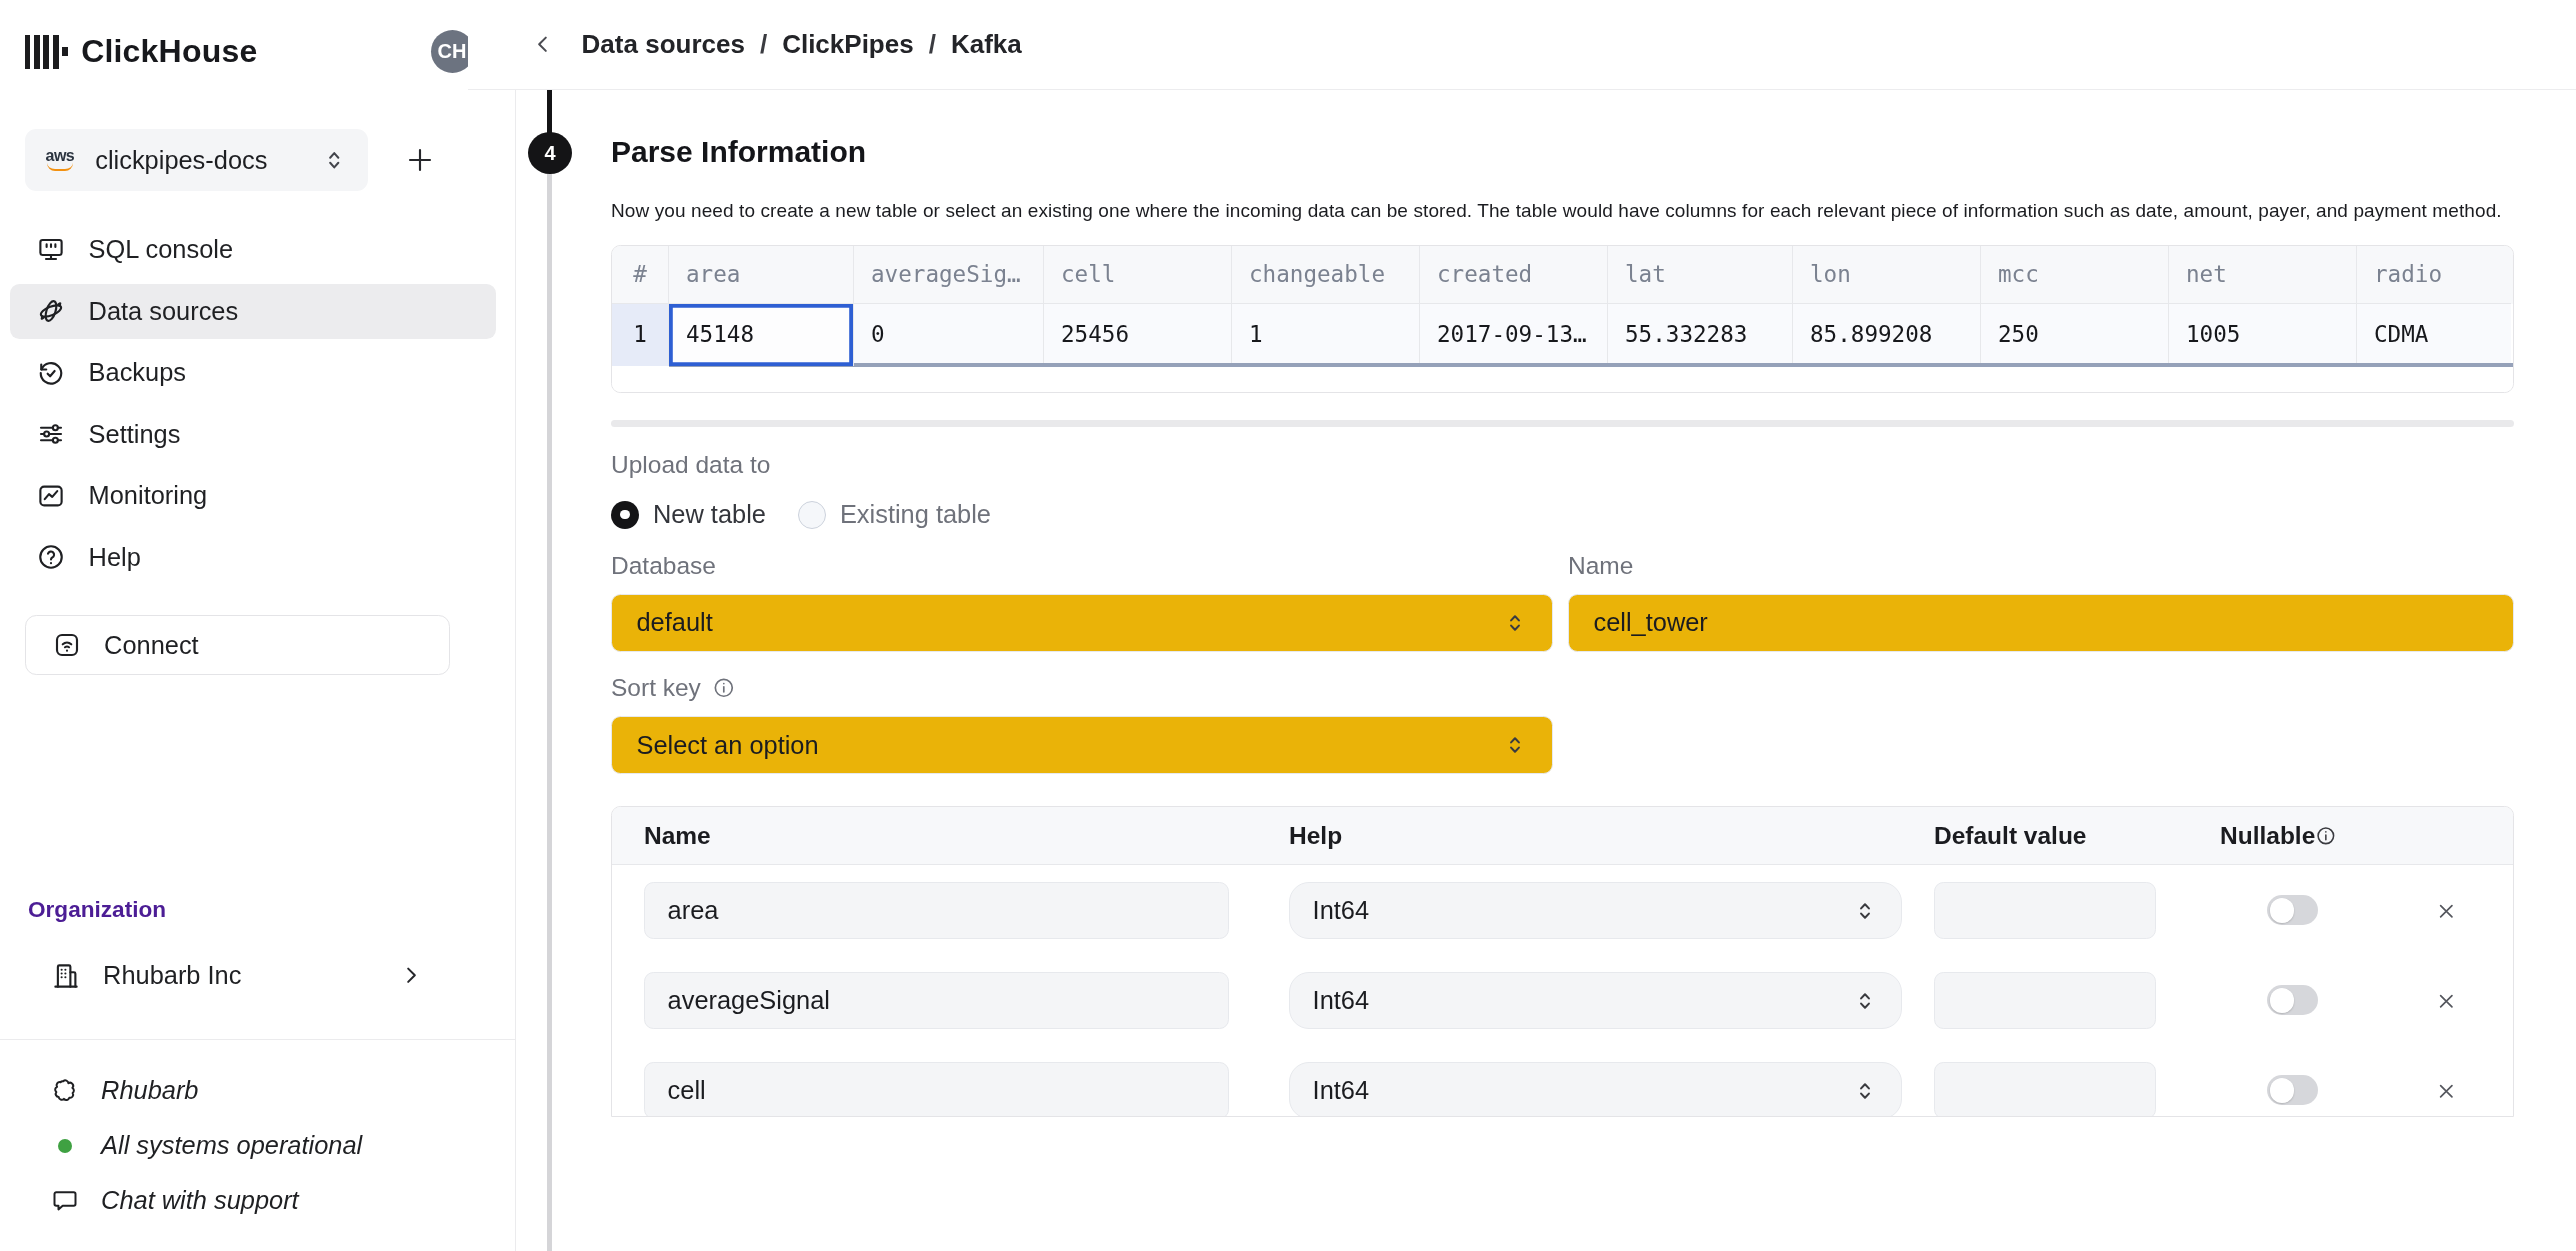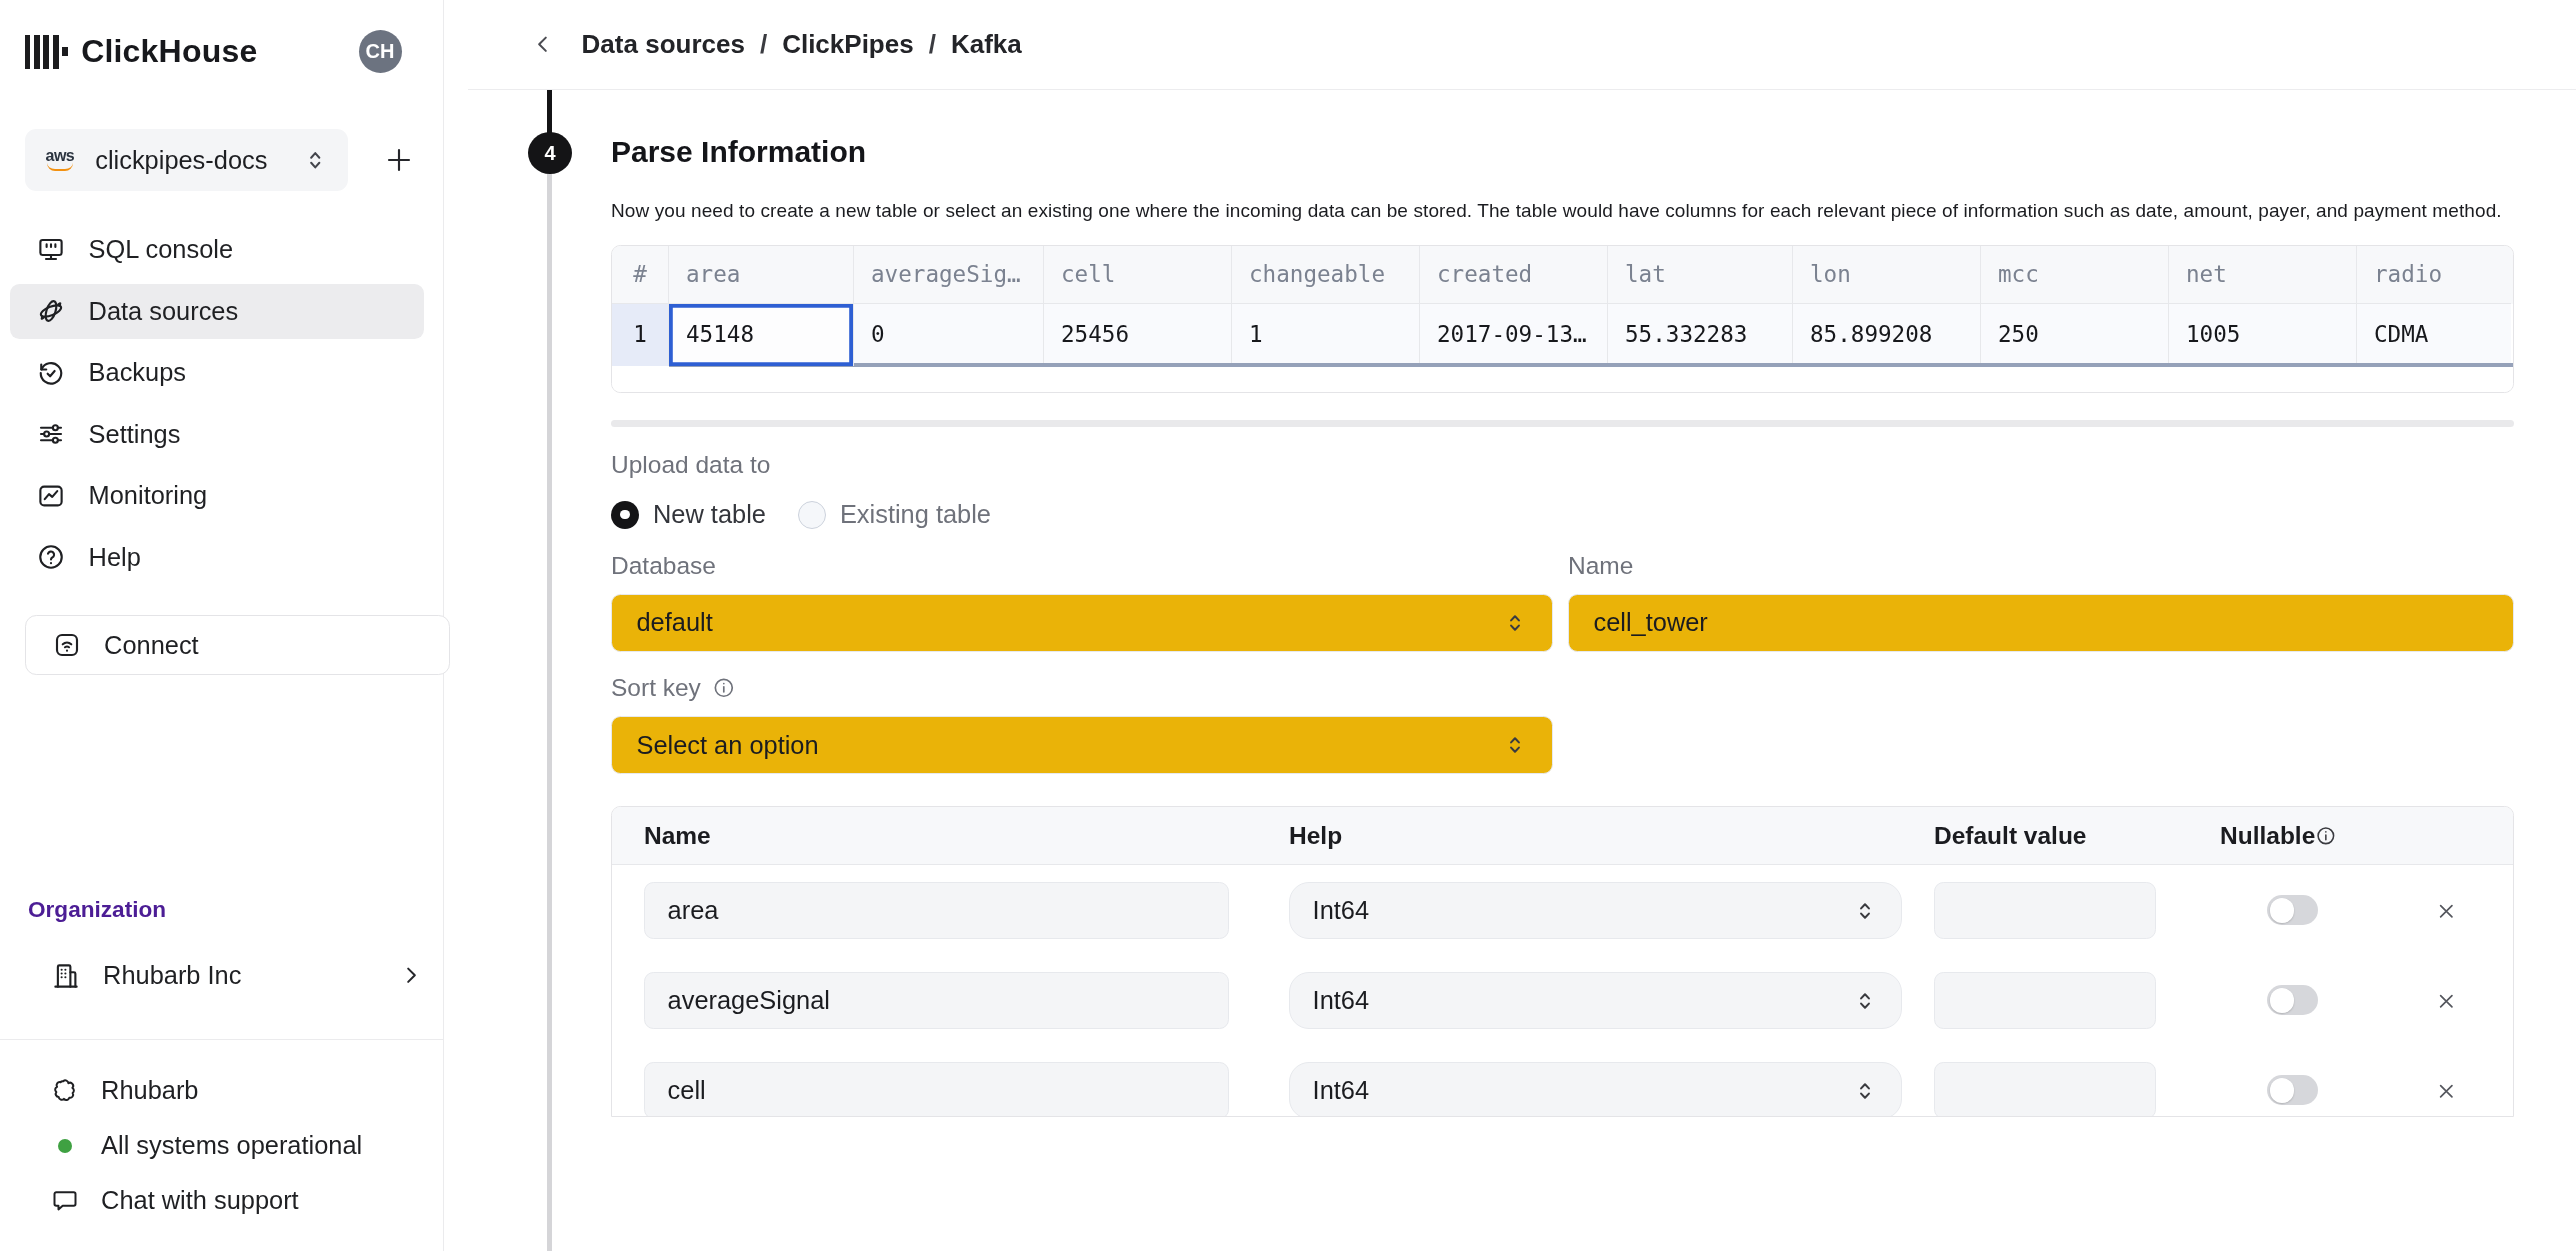--- a/index.html
+++ b/index.html
@@ -1,21 +1,21 @@
 <!DOCTYPE html>
 <html style="font-size:15px"><head>
 <meta charset="utf-8">
 <style>
   * { margin:0; padding:0; box-sizing:border-box; }
   html,body { width:2576px; height:1251px; overflow:hidden; background:#fff;
     font-family:"Liberation Sans", sans-serif; color:#17181c; }
   #app { position:relative; width:2576px; height:1251px; background:#fff; }
 
   
-  .sidebar { position:absolute; left:0; top:0; width:444px; height:1251px;
+  .sidebar { position:absolute; left:0; top:0; width:516px; height:1251px;
     background:#fff; border-right:0.9px solid #ebebed; }
   .sb-head { position:absolute; left:24.5px; top:28px; right:24.5px; height:47px;
     display:flex; align-items:center; }
   .ch-logo { display:flex; align-items:center; gap:3.8px; height:34px; }
   .ch-logo .bar { width:5.7px; height:34px; background:#1c1c1e; }
   .ch-logo .bar.short { width:5.7px; height:9.4px; align-self:center; }
   .brand { font-size:32px; font-weight:600; margin-left:13px; letter-spacing:0.2px; color:#17181c;}
   .avatar { position:absolute; right:17px; top:1.9px; width:43px; height:43px; border-radius:50%;
     background:#6c7380; color:#fff; font-size:20px; font-weight:700;
     display:flex; align-items:center; justify-content:center; }
@@ -43,21 +43,21 @@
 
   .org-label { position:absolute; left:28px; top:897px; font-size:22.6px; color:#4c1d95; font-weight:600; }
   .org-item { position:absolute; left:24.5px; top:947px; width:425px; height:57px; display:flex;
     align-items:center; padding-left:26px; cursor:pointer; border-radius:9.4px;}
   .org-item .label { margin-left:22.6px; font-size:25.4px; font-weight:500; color:#1f2023; flex:1;}
   .org-item .chev { margin-right:26px; }
 
   .sb-divider { position:absolute; left:0; right:0; top:1039px; height:0.9px; background:#ebebed; }
 
   .sb-footer { position:absolute; left:24.5px; top:1063px; right:19px; }
-  .foot-item { height:55px; display:flex; align-items:center; padding-left:26px; cursor:pointer;}
+  .foot-item { height:55px; display:flex; align-items:center; padding-left:26px; cursor:pointer;font-style:italic;}
   .foot-item .icon { width:28px; height:28px; display:flex; align-items:center; justify-content:center;}
   .foot-item .label { margin-left:22.6px; font-size:25.4px; color:#1f2023; }
   .status-dot { width:14px; height:14px; border-radius:50%; background:#3fa142; }
 
   
   .main-header { position:absolute; left:468px; right:0; top:0; height:90px;
     border-bottom:0.9px solid #ececee; display:flex; align-items:center; padding-left:59px; background:#fff;}
   .back-btn { width:32px; height:32px; display:flex; align-items:center; justify-content:center; cursor:pointer;}
   .crumbs { display:flex; align-items:center; margin-left:22.6px; }
   .crumb { font-size:26px; font-weight:650; color:#232428; cursor:pointer; }

